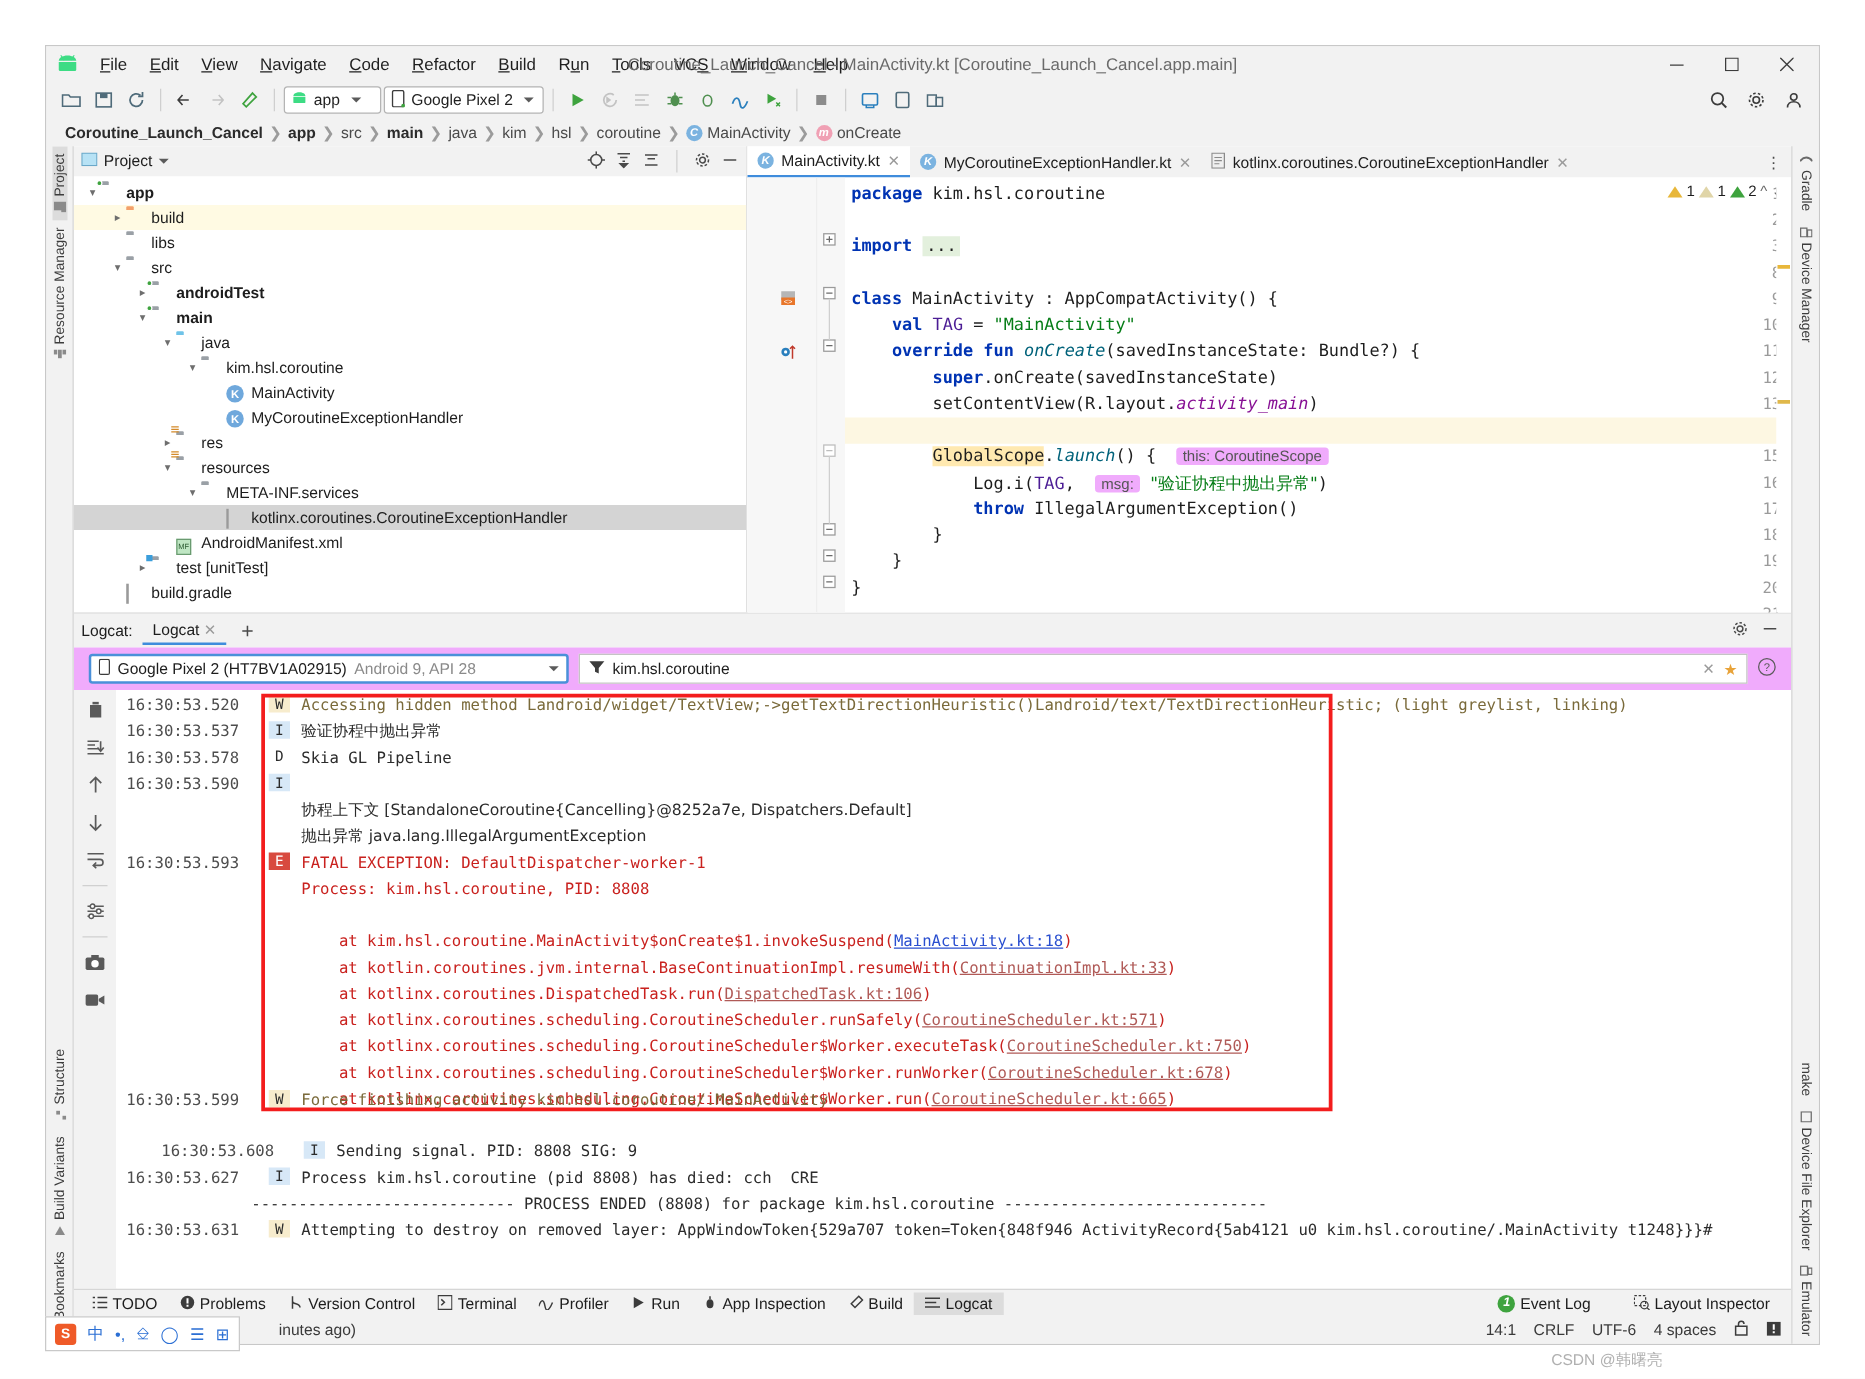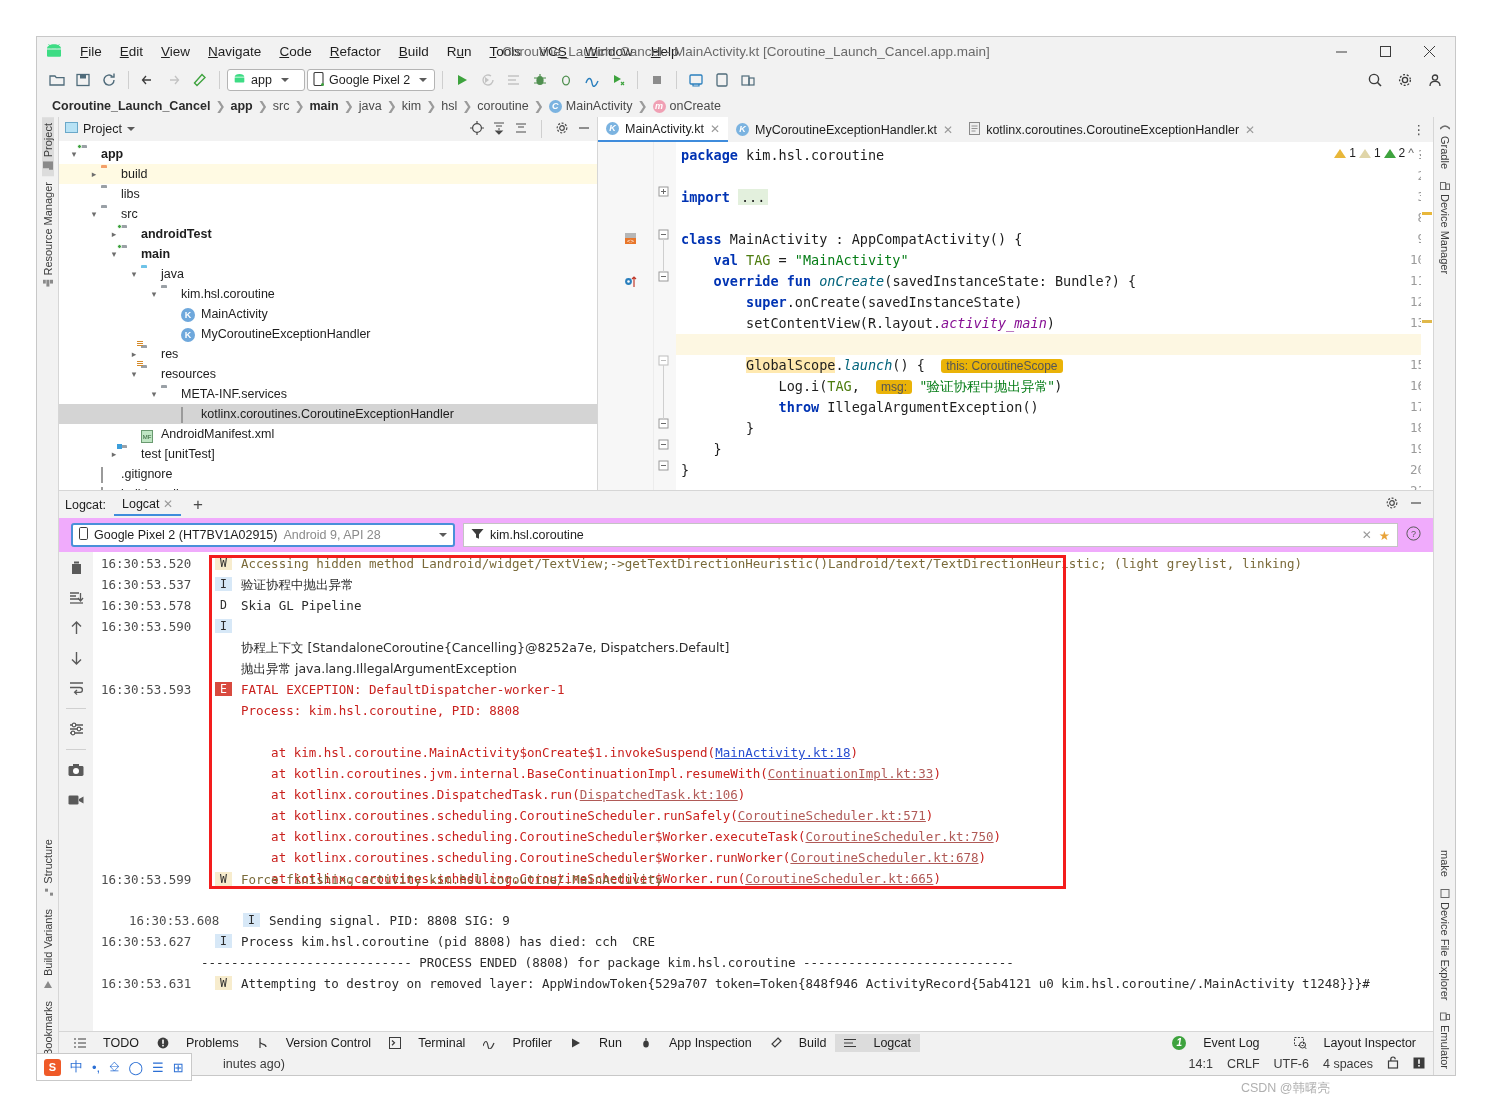--- a/index.html
+++ b/index.html
@@ -106,23 +106,23 @@
   .x { color:#9a9a9a; font-size:12px; }
   .tabs .dots { margin-left:auto; padding:0 8px; display:flex; align-items:center; color:#4a4a4a;}
   .codearea { flex:1; display:flex; position:relative; overflow:hidden; background:#fff;}
   .gutter { width:56px; background:#f7f7f7; border-right:1px solid #ececec; flex:none; }
   .gmark { width:22px; background:#f7f7f7; flex:none; position:relative;}
   .code { flex:1; position:relative; font-family:"DejaVu Sans Mono","Liberation Mono",monospace; font-size:13.5px; overflow:hidden;}
   .ln { position:absolute; right:8px; color:#9a9a9a; font-family:"DejaVu Sans Mono","Liberation Mono",monospace; font-size:12.5px;}
   .cl { position:absolute; left:0; white-space:pre; }
   .kw { color:#0033b3; font-weight:bold; }
   .str { color:#067d17; }
-  .fld { color:#4d7c0f; }
+  .fld { color:#4c1d95; }
   .fn-it { color:#00627a; font-style:italic; }
-  .hintchip { background:#eab308; color:#555; border-radius:3px; padding:0px 5px; font-family:"Liberation Sans",sans-serif; font-size:12px;}
+  .hintchip { background:#f0abfc; color:#555; border-radius:3px; padding:0px 5px; font-family:"Liberation Sans",sans-serif; font-size:12px;}
   .hl-yellow { background:#ffe9b0; }
   .rowhl { position:absolute; left:0; right:0; height:21px; background:#fdf7e2;}
   .importchip { background:#e3f0dd; padding:0 3px; }
   .insp { position:absolute; right:0; top:0; height:22px; display:flex; align-items:center; gap:3px; padding-right:6px; font-size:12px;}
   .tri { width:0;height:0;border-left:6px solid transparent;border-right:6px solid transparent; }
   .scrollmark { position:absolute; right:0; width:12px; top:0; bottom:0; background:#fff;}
   .scrollmark i { position:absolute; right:1px; width:10px; height:3px;}
 
   
   .logcat { flex:1; display:flex; flex-direction:column; background:#fff; min-height:0; border-top:1px solid #d6d6d6;}
@@ -153,21 +153,21 @@
   .ltxt.err { color:#c9211e; }
   .ltxt.warn { color:#7a6a3a; }
   .lnk { text-decoration:underline; color:#2a4fd0; }
   .lnk.d { text-decoration:underline; color:#b05a57;margin-top:34px; }
   .cjk { font-family:"DejaVu Sans","Liberation Sans",sans-serif; }
   .redbox { position:absolute; border:3px solid #f31d1d; pointer-events:none; }
 
   
   .statusbar1 { height:22px; background:#f2f2f2; border-top:1px solid #d6d6d6; display:flex; align-items:center;
                 padding:0 6px; font-size:12.5px; gap:0; flex:none; position:relative;}
-  .sb-item { display:flex; align-items:center; gap:17px; padding:2px 9px; white-space:nowrap;}
+  .sb-item { display:flex; align-items:flex-start; gap:4px; padding:2px 9px; white-space:nowrap;}
   .sb-item.sel { background:#dcdcdc; }
   .sb-right { position:absolute; right:8px; display:flex; align-items:center; gap:16px;}
   .badge1 { width:14px;height:14px;border-radius:50%;background:#3ea33e;color:#fff;font-size:10px;
             display:flex;align-items:center;justify-content:center;font-weight:bold;}
   .statusbar2 { height:22px; background:#f2f2f2; display:flex; align-items:center; padding:0 6px;
                 font-size:12.5px; color:#3a3a3a; flex:none; position:relative;}
   .sb2-right { position:absolute; right:8px; display:flex; align-items:center; gap:14px;}
   .ime { position:absolute; left:36px; bottom:22px; height:28px; background:#fff; border:1px solid #c9c9c9;
          display:flex; align-items:center; gap:9px; padding:0 7px; }
   .ime .g { color:#2b6fd4; font-size:13px; }
@@ -563,26 +563,20 @@
                   <span style="width:68px;flex:none"></span>
                   <span class="arrow"></span>
                   <span class="ficon"><span style="display:inline-block;width:12px;height:13px;background:#bfe6c3;border:1px solid #6a9a70;font-size:6px;color:#2a5a30;text-align:center;line-height:13px;">MF</span></span>
                   <span class="">AndroidManifest.xml</span>
                 </div>
                 <div class="node">
                   <span style="width:48px;flex:none"></span>
                   <span class="arrow">▸</span>
                   <span class="ficon"><span class="folder"><i class="dotb"></i></span></span>
                   <span class="">test [unitTest]</span>
-                </div>
-                <div class="node">
-                  <span style="width:28px;flex:none"></span>
-                  <span class="arrow"></span>
-                  <span class="ficon"><span class="txtfile"></span></span>
-                  <span class="">.gitignore</span>
                 </div>
                 <div class="node">
                   <span style="width:28px;flex:none"></span>
                   <span class="arrow"></span>
                   <span class="ficon"><span class="txtfile"></span></span>
                   <span class="">build.gradle</span>
                 </div>
               </div>
         </div>
 

